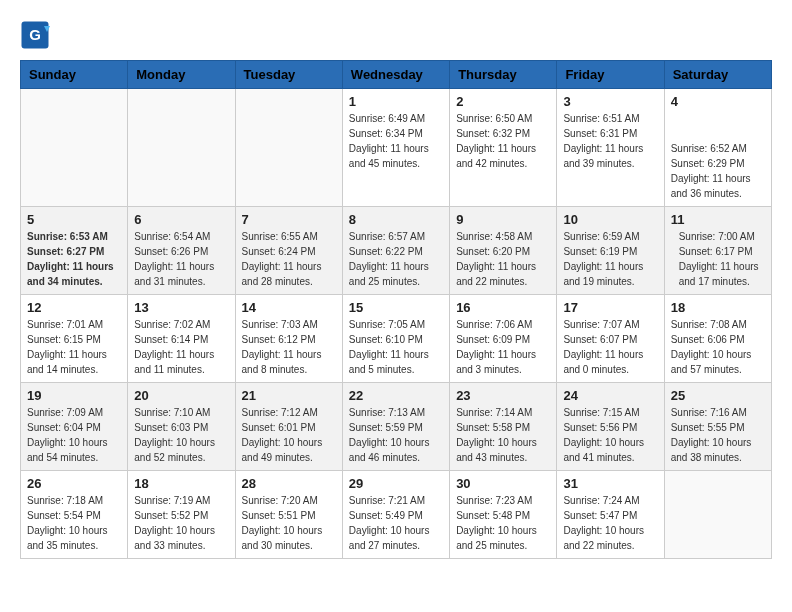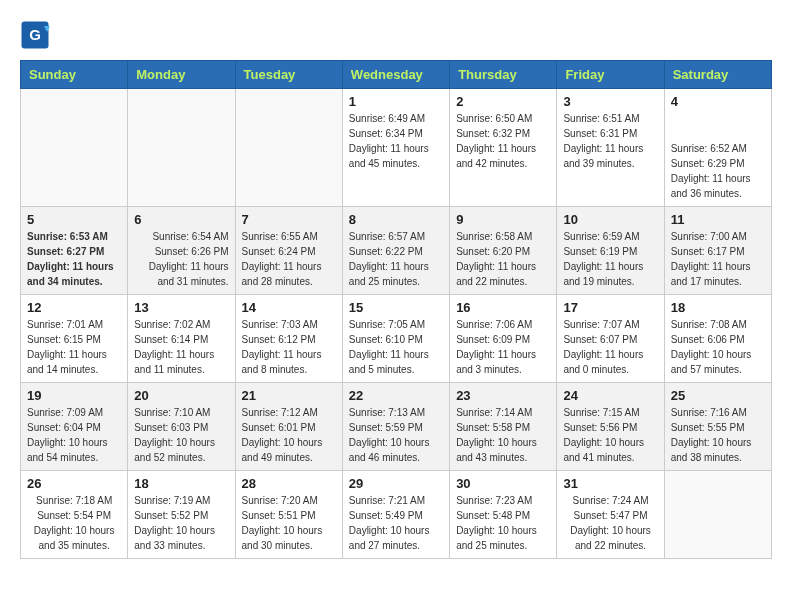--- a/index.html
+++ b/index.html
@@ -46,21 +46,21 @@
       font-size: 14px;
       color: #444;
     }
     .calendar {
       width: 100%;
       border-collapse: collapse;
       border: 1px solid #ccc;
     }
     .calendar th {
       background-color: #2a6db5;
-      color: #bef264;
+      color: #000000;
       text-align: left;
       padding: 6px 8px;
       font-size: 13px;
       border: 1px solid #1e5a9a;
     }
     .calendar td {
       vertical-align: top;
       border: 1px solid #ccc;
       padding: 5px 6px;
       font-size: 11px;
@@ -160,56 +160,56 @@
       <tr>
         <td>
           <span class="day-number">5</span>
           <div class="day-info" style="white-space: pre-line; font-weight: bold;">Sunrise: 6:53 AM
 Sunset: 6:27 PM
 Daylight: 11 hours
 and 34 minutes.</div>
         </td>
         <td>
           <span class="day-number">6</span>
-          <div class="day-info" style="white-space: pre-line; text-align: right;">Sunrise: 6:54 AM
+          <div class="day-info" style="white-space: pre-line;">Sunrise: 6:54 AM
 Sunset: 6:26 PM
 Daylight: 11 hours
 and 31 minutes.</div>
         </td>
         <td>
           <span class="day-number">7</span>
           <div class="day-info" style="white-space: pre-line;">Sunrise: 6:55 AM
 Sunset: 6:24 PM
 Daylight: 11 hours
 and 28 minutes.</div>
         </td>
         <td>
           <span class="day-number">8</span>
           <div class="day-info" style="white-space: pre-line;">Sunrise: 6:57 AM
 Sunset: 6:22 PM
 Daylight: 11 hours
 and 25 minutes.</div>
         </td>
         <td>
           <span class="day-number">9</span>
-          <div class="day-info" style="white-space: pre-line;">Sunrise: 6:58 AM
+          <div class="day-info" style="white-space: pre-line;">Sunrise: 4:58 AM
 Sunset: 6:20 PM
 Daylight: 11 hours
 and 22 minutes.</div>
         </td>
         <td>
           <span class="day-number">10</span>
           <div class="day-info" style="white-space: pre-line;">Sunrise: 6:59 AM
 Sunset: 6:19 PM
 Daylight: 11 hours
 and 19 minutes.</div>
         </td>
         <td>
           <span class="day-number">11</span>
-          <div class="day-info" style="white-space: pre-line;">Sunrise: 7:00 AM
+          <div class="day-info" style="white-space: pre-line; margin-left: 8px;">Sunrise: 7:00 AM
 Sunset: 6:17 PM
 Daylight: 11 hours
 and 17 minutes.</div>
         </td>
       </tr>
       <tr>
         <td>
           <span class="day-number">12</span>
           <div class="day-info" style="white-space: pre-line;">Sunrise: 7:01 AM
 Sunset: 6:15 PM
@@ -306,21 +306,21 @@
           <span class="day-number">25</span>
           <div class="day-info" style="white-space: pre-line;">Sunrise: 7:16 AM
 Sunset: 5:55 PM
 Daylight: 10 hours
 and 38 minutes.</div>
         </td>
       </tr>
       <tr>
         <td>
           <span class="day-number">26</span>
-          <div class="day-info" style="white-space: pre-line; text-align: center;">Sunrise: 7:18 AM
+          <div class="day-info" style="white-space: pre-line;">Sunrise: 7:18 AM
 Sunset: 5:54 PM
 Daylight: 10 hours
 and 35 minutes.</div>
         </td>
         <td>
           <span class="day-number">18</span>
           <div class="day-info" style="white-space: pre-line;">Sunrise: 7:19 AM
 Sunset: 5:52 PM
 Daylight: 10 hours
 and 33 minutes.</div>
@@ -341,21 +341,21 @@
         </td>
         <td>
           <span class="day-number">30</span>
           <div class="day-info" style="white-space: pre-line;">Sunrise: 7:23 AM
 Sunset: 5:48 PM
 Daylight: 10 hours
 and 25 minutes.</div>
         </td>
         <td>
           <span class="day-number">31</span>
-          <div class="day-info" style="white-space: pre-line; text-align: center;">Sunrise: 7:24 AM
+          <div class="day-info" style="white-space: pre-line;">Sunrise: 7:24 AM
 Sunset: 5:47 PM
 Daylight: 10 hours
 and 22 minutes.</div>
         </td>
         <td class="empty-cell"></td>
       </tr>
     </tbody>
 </table>
 
 </body></html>

